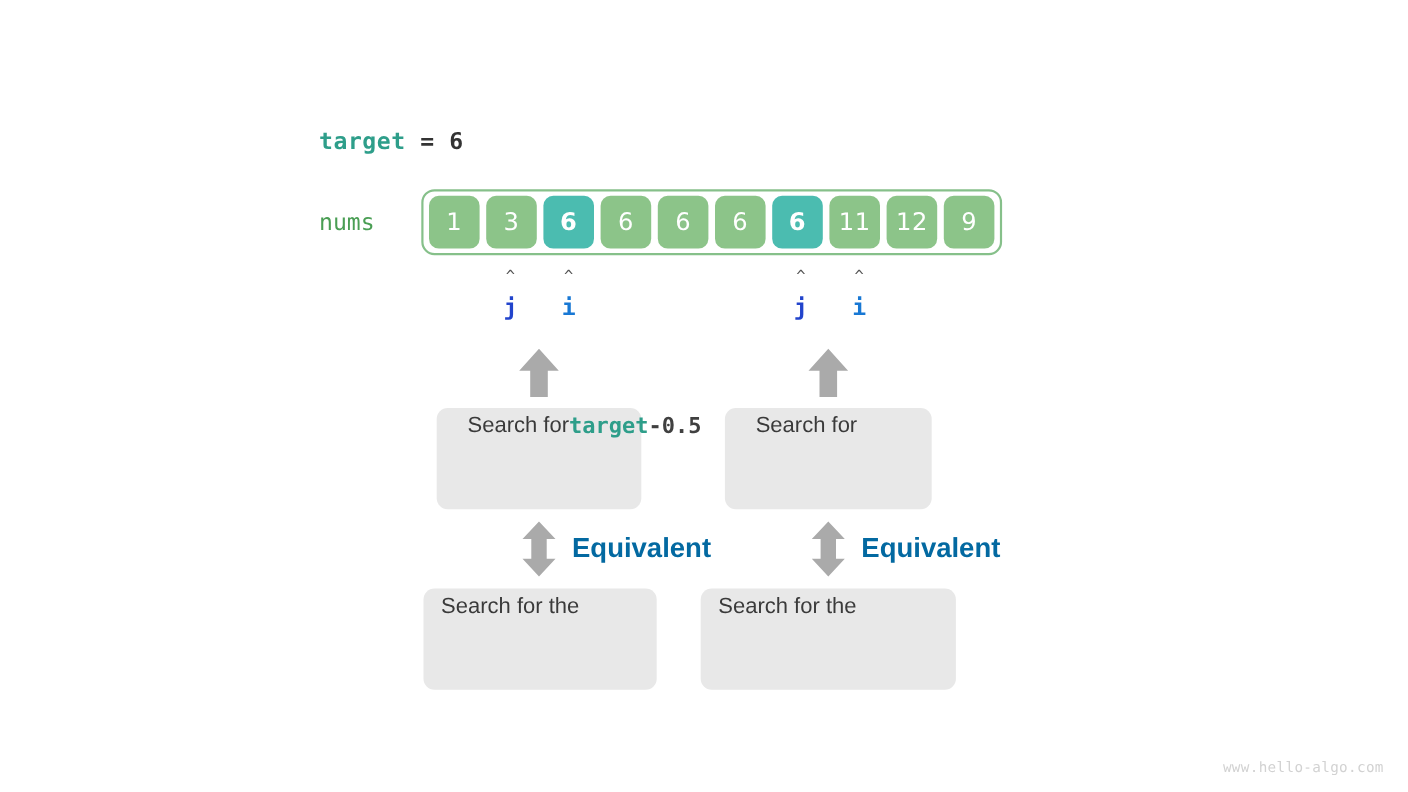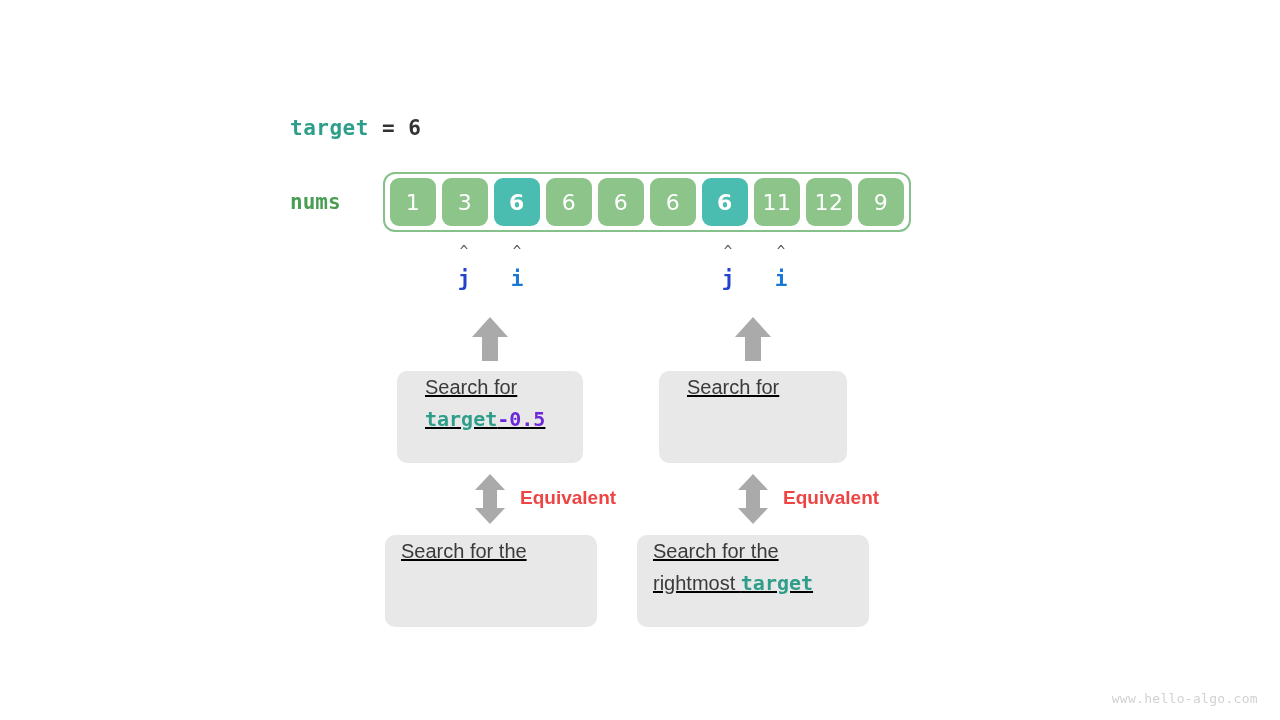--- a/index.html
+++ b/index.html
@@ -35,21 +35,21 @@
   .kw-target { color: #2e9e8a; }
   .plain-dark { color: #333333; }
 
   
   #nums-label {
     position: absolute;
     left: 290px;
     top: 189px;
     font-family: "DejaVu Sans Mono", "Liberation Mono", monospace;
     font-size: 21px;
-    font-weight: bold;
+    font-weight: normal;
     color: #4a9e54;
     line-height: 26px;
   }
 
   
   #array-wrap {
     position: absolute;
     left: 383px;
     top: 172px;
     box-sizing: border-box;
@@ -119,57 +119,56 @@
   }
   .arrow-double svg { display: block; }
 
   
   .box {
     position: absolute;
     box-sizing: border-box;
     background: #e8e8e8;
     border-radius: 10px;
     display: flex;
-    flex-direction: column;
-    justify-content: flex-start;
+    flex-direction: row;
+    justify-content: space-between;
     padding: 0 28px;
-    text-decoration: underline;
   }
   .box .ln {
     font-family: "Liberation Sans", sans-serif;
     font-size: 20px;
     color: #3a3a3a;
     line-height: 32px;
     white-space: pre;
   }
   .box .mono {
     font-family: "DejaVu Sans Mono", "Liberation Mono", monospace;
     font-size: 20px;
     font-weight: bold;
     color: #2e9e8a;
   }
   .box .mono-dark {
     font-family: "DejaVu Sans Mono", "Liberation Mono", monospace;
     font-size: 20px;
     font-weight: bold;
-    color: #6d28d9;
+    color: #404040;
   }
 
   #box-upper-left  { left: 397px; top: 371px; width: 186px; height: 92px; }
   #box-upper-right { left: 659px; top: 371px; width: 188px; height: 92px; }
   #box-lower-left  { left: 385px; top: 535px; width: 212px; height: 92px; padding: 0 16px; }
   #box-lower-right { left: 637px; top: 535px; width: 232px; height: 92px; padding: 0 16px; }
 
   
   .equiv {
     position: absolute;
     font-family: "Liberation Sans", sans-serif;
-    font-size: 19px;
-    font-weight: bold;
-    color: #ef4444;
+    font-size: 25px;
+    font-weight: bold;
+    color: #0369a1;
     line-height: 22px;
     white-space: nowrap;
   }
 
   
   #watermark {
     position: absolute;
     right: 22px;
     bottom: 14px;
     font-family: "DejaVu Sans Mono", "Liberation Mono", monospace;
@@ -251,18 +250,17 @@
     </svg>
   </div>
   <div class="equiv" style="left:783px; top:487px;">Equivalent</div>
 
   <div class="box" id="box-lower-left">
     <div class="ln">Search for the</div>
   </div>
 
   <div class="box" id="box-lower-right">
     <div class="ln">Search for the</div>
-    <div class="ln"><span>rightmost </span><span class="mono">target</span></div>
   </div>
 
   <div id="watermark">www.hello-algo.com</div>
 
 </div>
 
 </body></html>

